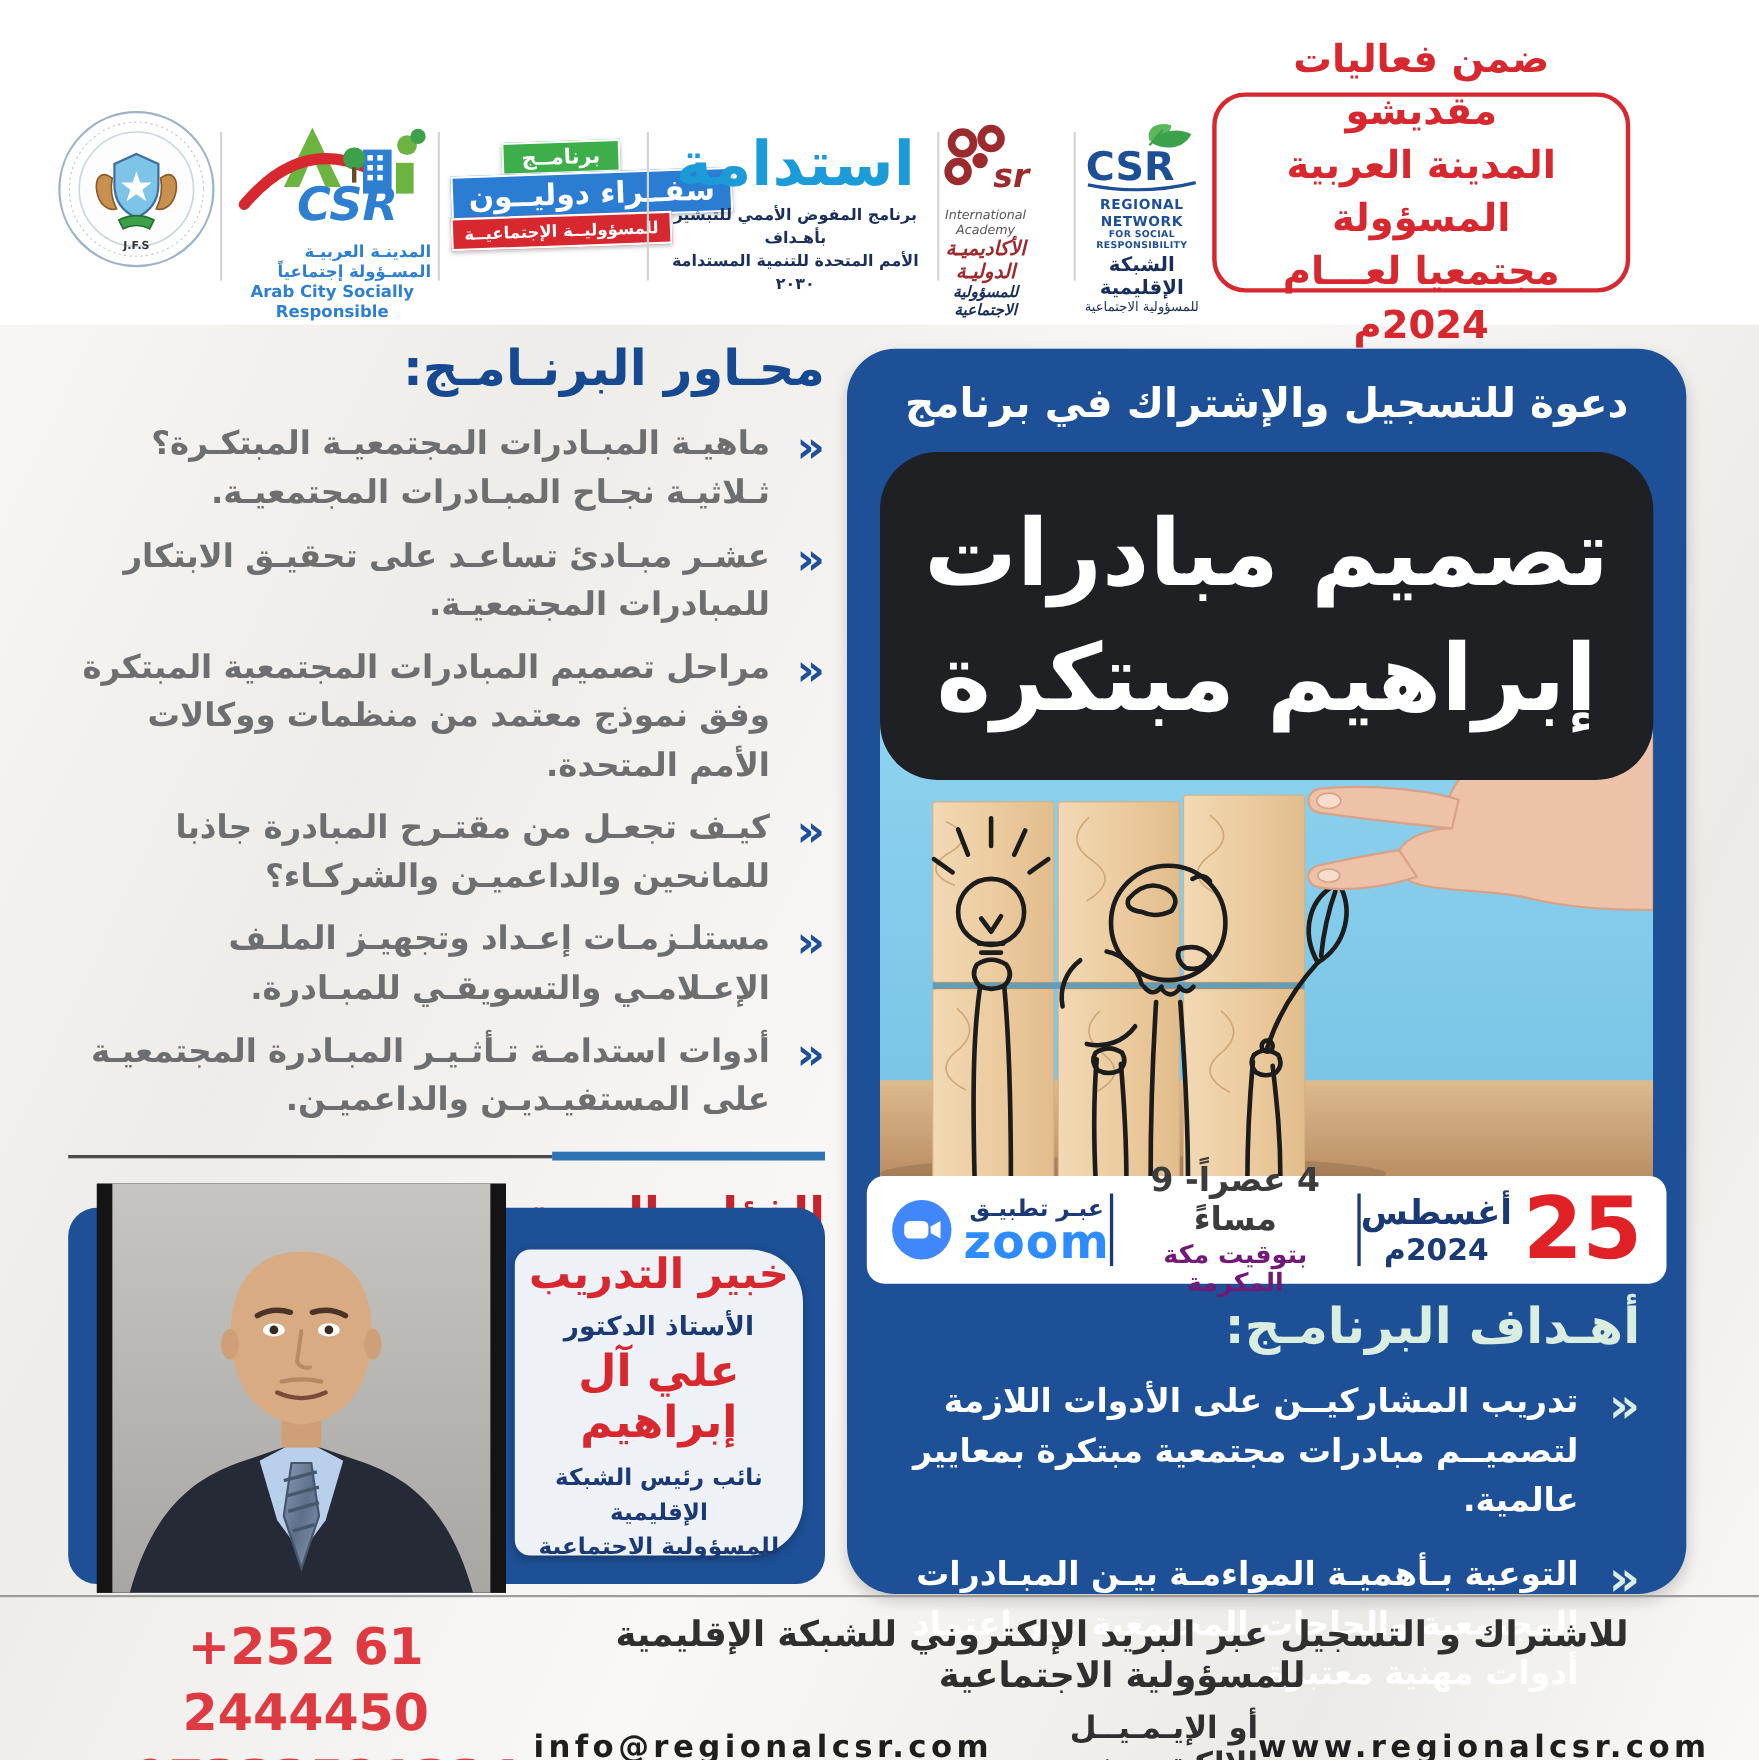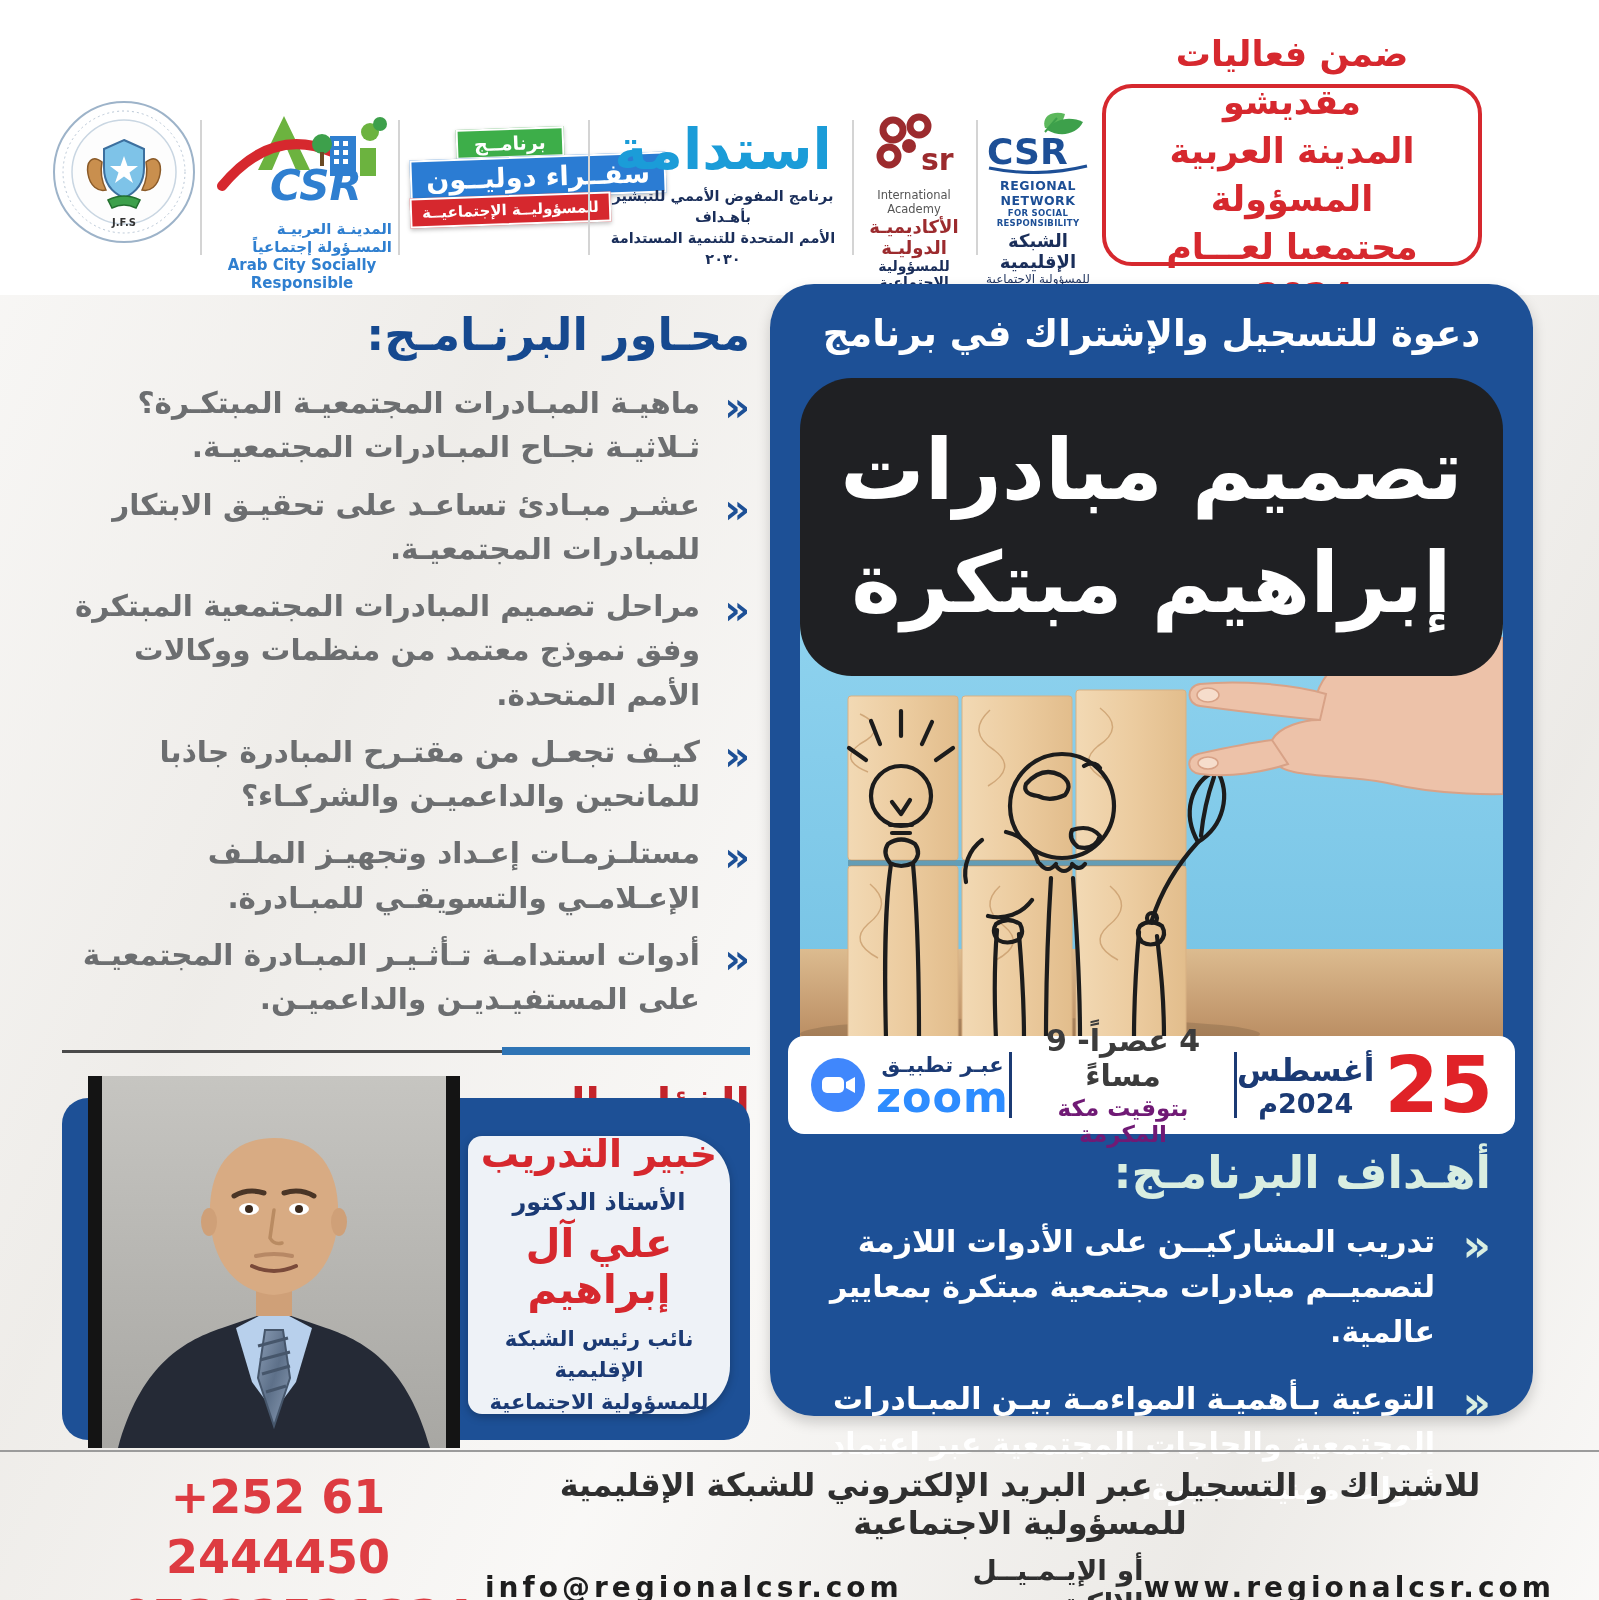--- a/index.html
+++ b/index.html
@@ -28,21 +28,21 @@
   .amb  { left:410px; top:128px; width:172px; height:130px; }
   .amb .b { display:block; color:#fff; font-weight:bold; direction:rtl; border:2px solid #fff;
             box-shadow:0 2px 4px rgba(0,0,0,.25); width:max-content; }
   .amb1 { background:#3dae49; font-size:19px; padding:2px 16px; margin-right:0; margin-left:auto;
           transform:rotate(-2deg); margin-right:18px;}
   .amb2 { background:#2b7cd3; font-size:27px; padding:3px 14px; transform:rotate(-2deg); margin-top:-2px; }
   .amb3 { background:#d6282e; font-size:15px; padding:4px 10px; transform:rotate(-2deg); margin-top:-2px; }
   .istidama { left:598px; top:122px; width:250px; height:130px; direction:rtl; }
   .istidama .t { color:#1b9cd8; font-weight:bold; font-size:56px; line-height:1; }
   .istidama .s { color:#1a2e5a; font-weight:bold; font-size:14.5px; line-height:1.45; margin-top:8px; }
-  .academy { left:858px; top:112px; width:112px; height:158px; }
+  .academy { left:840px; top:112px; width:112px; height:158px;font-style:italic; }
   .academy .en { color:#555; font-size:11.5px; margin-top:2px; }
   .academy .ar1 { color:#9c2b2e; font-weight:bold; font-size:18px; direction:rtl; }
   .academy .ar2 { color:#1a2e5a; font-weight:bold; font-size:14px; direction:rtl; }
   .network { left:982px; top:112px; width:112px; height:158px; }
   .network .en1 { color:#1d4f96; font-weight:bold; font-size:12.5px; letter-spacing:.5px; }
   .network .en2 { color:#1d4f96; font-weight:bold; font-size:8.5px; letter-spacing:.3px; }
   .network .ar1 { color:#1a2e5a; font-weight:bold; font-size:18px; direction:rtl; margin-top:2px;}
   .network .ar2 { color:#1a2e5a; font-size:12px; direction:rtl; }
 
   .badge { position:absolute; left:1102px; top:84px; width:380px; height:182px;
@@ -63,29 +63,29 @@
   .rule .blue { width:36%; height:8px; background:#2e74b5; }
   .rule .dark { flex:1; height:3px; background:#4a4a4a; }
   .h-target { color:#c4242b; font-size:42px; font-weight:bold; text-align:right; margin-bottom:14px; }
 
   
   .trainer { position:absolute; left:62px; top:1098px; width:688px; height:342px;
     background:#1d5096; border-radius:26px; }
   .trainer-photo { position:absolute; left:26px; top:-22px; width:372px; height:372px; background:#141414; }
   .trainer-card { position:absolute; right:20px; top:38px; width:262px; height:278px;
     background:#eef2f7; border-radius:14px 48px 48px 14px;
-    display:flex; flex-direction:column; justify-content:center; text-align:center; direction:rtl;
+    display:flex; flex-direction:column; justify-content:flex-start; text-align:center; direction:rtl;
     box-shadow:0 3px 8px rgba(0,0,0,.25); }
   .expert-label { color:#d6282e; font-size:38px; font-weight:bold; }
   .expert-title { color:#1b3a74; font-size:24px; font-weight:bold; margin-top:12px; }
   .expert-name  { color:#d6282e; font-size:40px; font-weight:bold; margin-top:4px; }
   .expert-role  { color:#1b3a74; font-size:21px; font-weight:bold; margin-top:12px; line-height:1.5; white-space:pre-line; }
 
   
-  .panel { position:absolute; left:770px; top:284px; width:763px; height:1132px;
+  .panel { position:absolute; left:770px; top:317px; width:763px; height:1132px;
     background:#1d5096; border-radius:44px; box-shadow:0 6px 14px rgba(0,0,0,.18); }
   .invite { padding-top:28px; text-align:center; color:#ffffff; font-weight:bold; font-size:37px; direction:rtl; }
   .title-box { position:absolute; left:30px; top:94px; width:703px; height:298px;
     background:#1f2023; border-radius:52px; z-index:3;
     display:flex; flex-direction:column; justify-content:center; text-align:center;
     color:#fff; font-weight:bold; font-size:84px; line-height:1.35; direction:rtl; }
   .photo-wrap { position:absolute; left:30px; top:340px; width:703px; height:415px; overflow:hidden; z-index:1; }
   .photo-wrap svg { display:block; }
 
   .date-bar { position:absolute; left:18px; top:752px; width:727px; height:98px; z-index:4;

